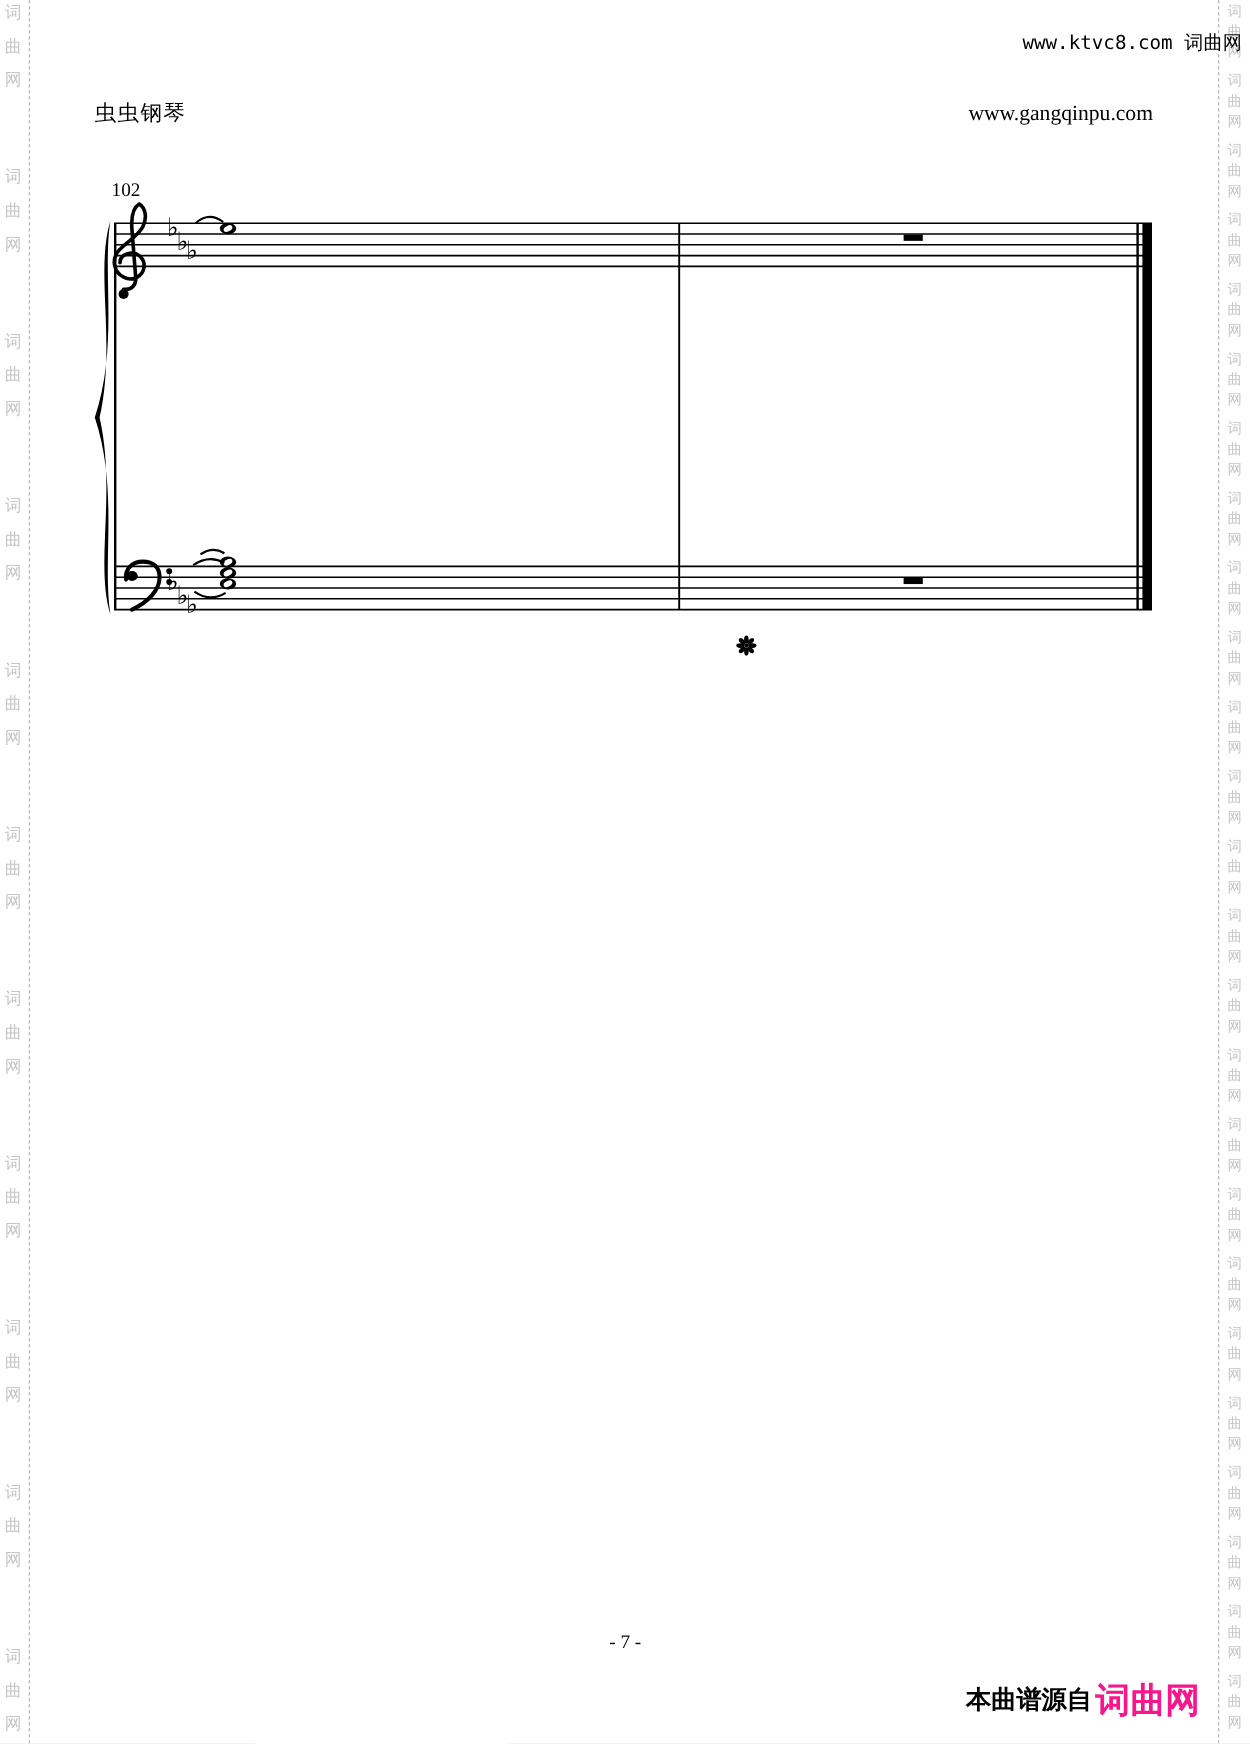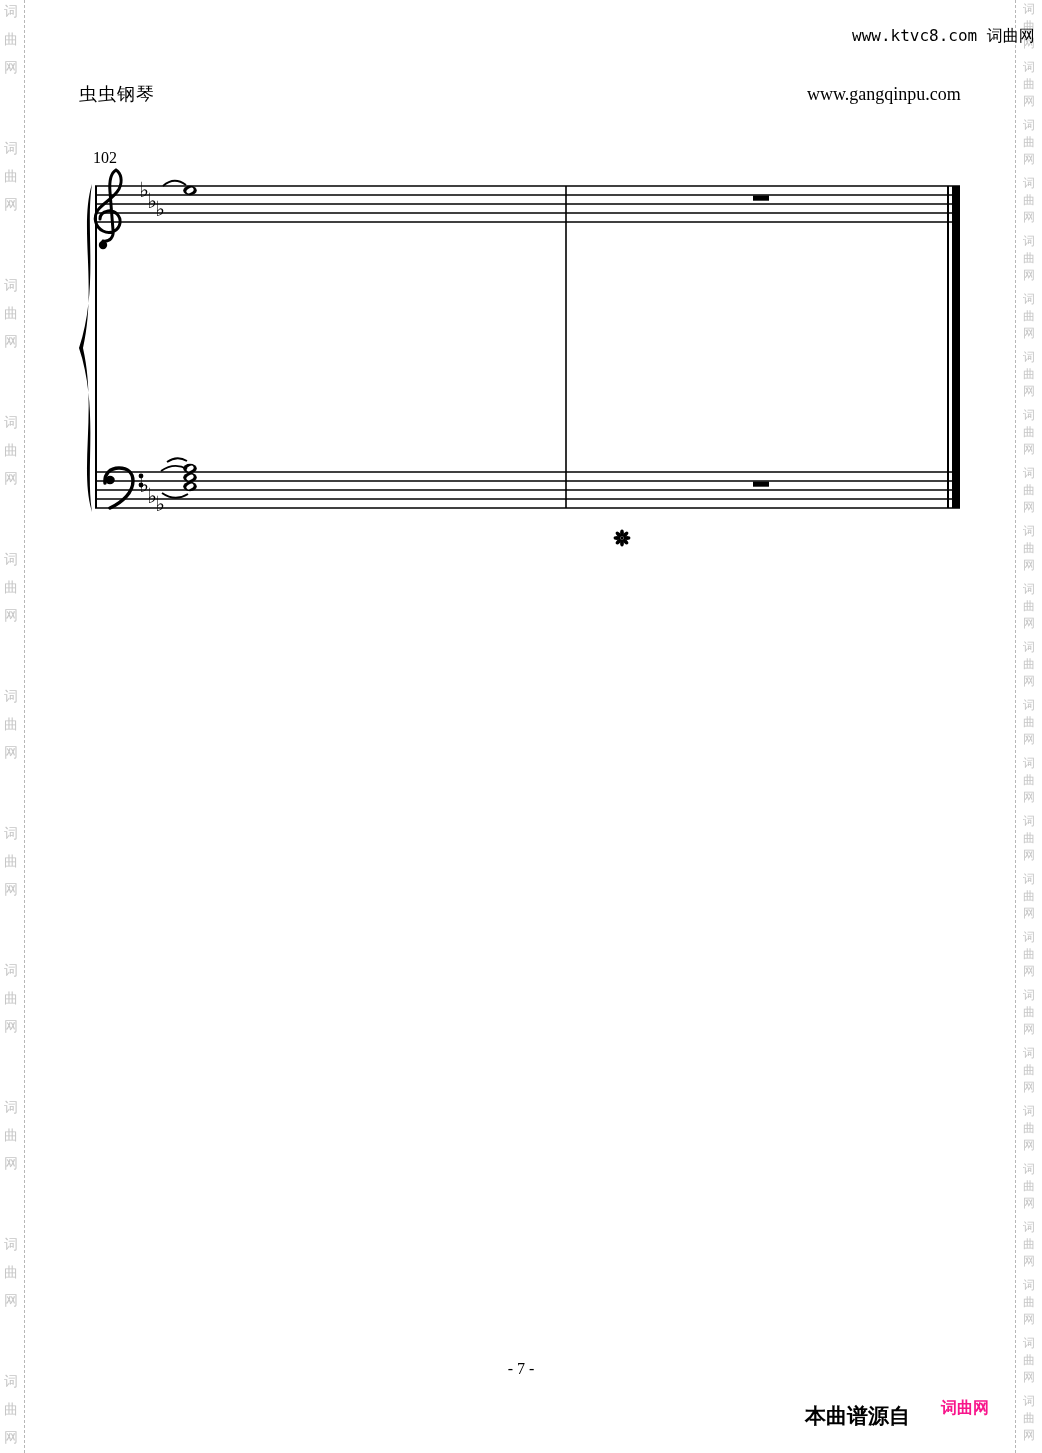--- a/index.html
+++ b/index.html
@@ -42,22 +42,22 @@
     left:0;right:0;top:1360px;text-align:center;
     font-size:16px;
     font-family:"Liberation Serif","DejaVu Serif",serif;
   }
   .src-label{
     left:805px;top:1402px;
     font-size:21px;font-weight:bold;
     font-family:"Liberation Sans","DejaVu Sans",sans-serif;
   }
   .src-brand{
-    left:941px;top:1398px;
-    font-size:16px;font-weight:bold;
+    left:913px;top:1398px;
+    font-size:29px;font-weight:bold;
     font-family:Liberation Sans, sans-serif;
   }
   svg text.flat{
     font-family:"DejaVu Sans",sans-serif;
     font-size:21px;
   }
   svg text.measure-num{
     font-family:"Liberation Serif","DejaVu Serif",serif;
     font-size:16px;
   }

